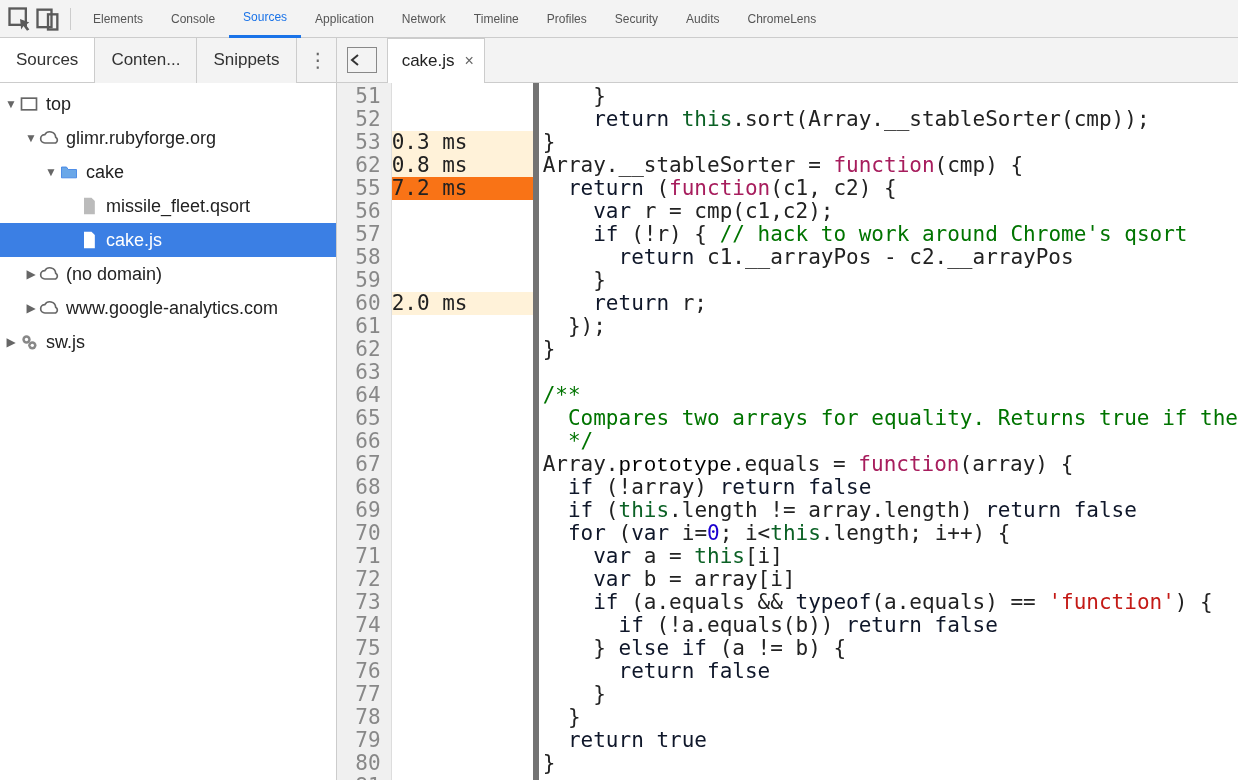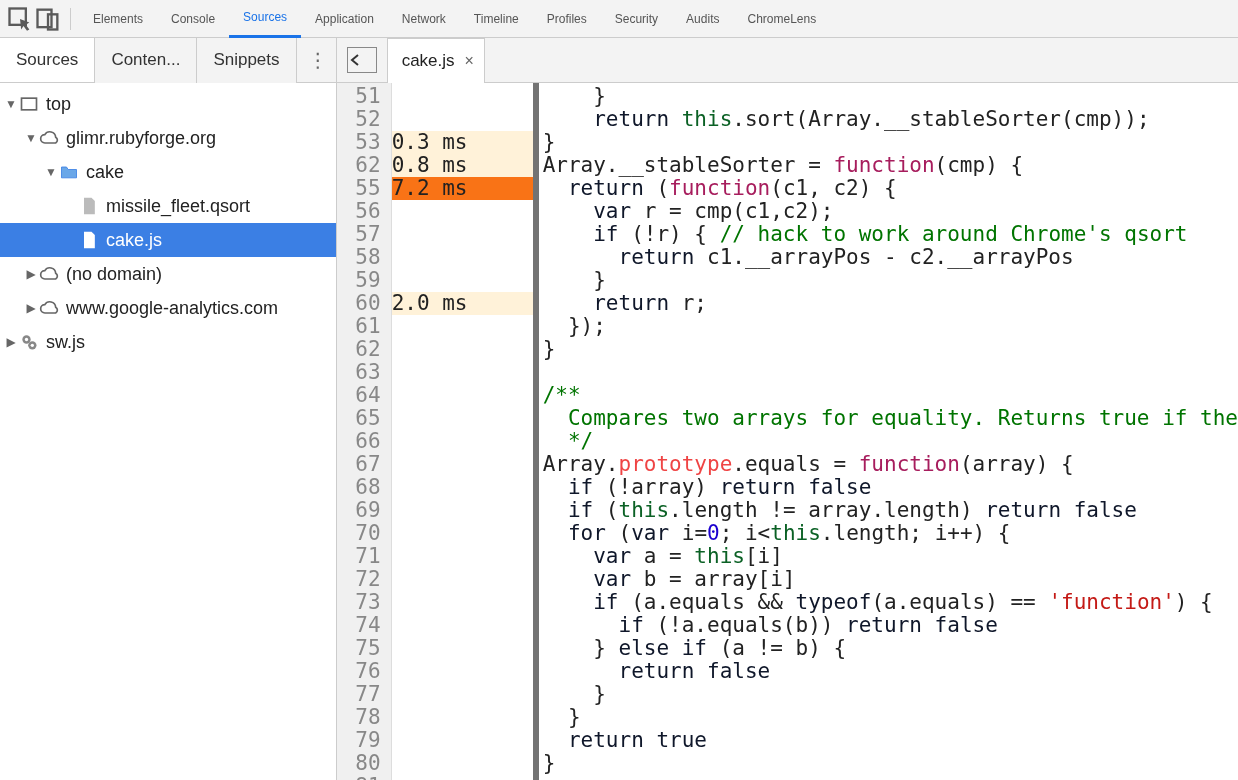--- a/index.html
+++ b/index.html
@@ -33,21 +33,21 @@
 .timing div { height: 23px; padding-right: 6px; font-family: Menlo, monospace; }
 .t-lite { background: #fff2d9; }
 .t-med { background: #f97316; }
 .code { flex: 1; padding-top: 2px; padding-left: 4px; white-space: pre; overflow: hidden; }
 .code div { height: 23px; }
 .kw { color: #0f172a; }
 .fn { color: #a71d5d; }
 .str { color: #c41a16; }
 .num { color: #1c00cf; }
 .cm { color: #007400; }
-.pr { color: #ef4444; }
+.pr { color: #000000; font-family: Liberation Mono, monospace; }
 .th { color: #0b6125; }
 </style>
 </head>
 <body>
 
 <div class="toolbar">
   <div class="tb-icon">
     <svg viewBox="0 0 24 24" fill="none" stroke="#5a5a5a" stroke-width="2">
         <rect x="3" y="3" width="14" height="14"></rect>
         <path d="M12 12 l8 3 -3 2 3 4 -2 1 -3-4 -2 3z" fill="#5a5a5a" stroke="none"></path>

